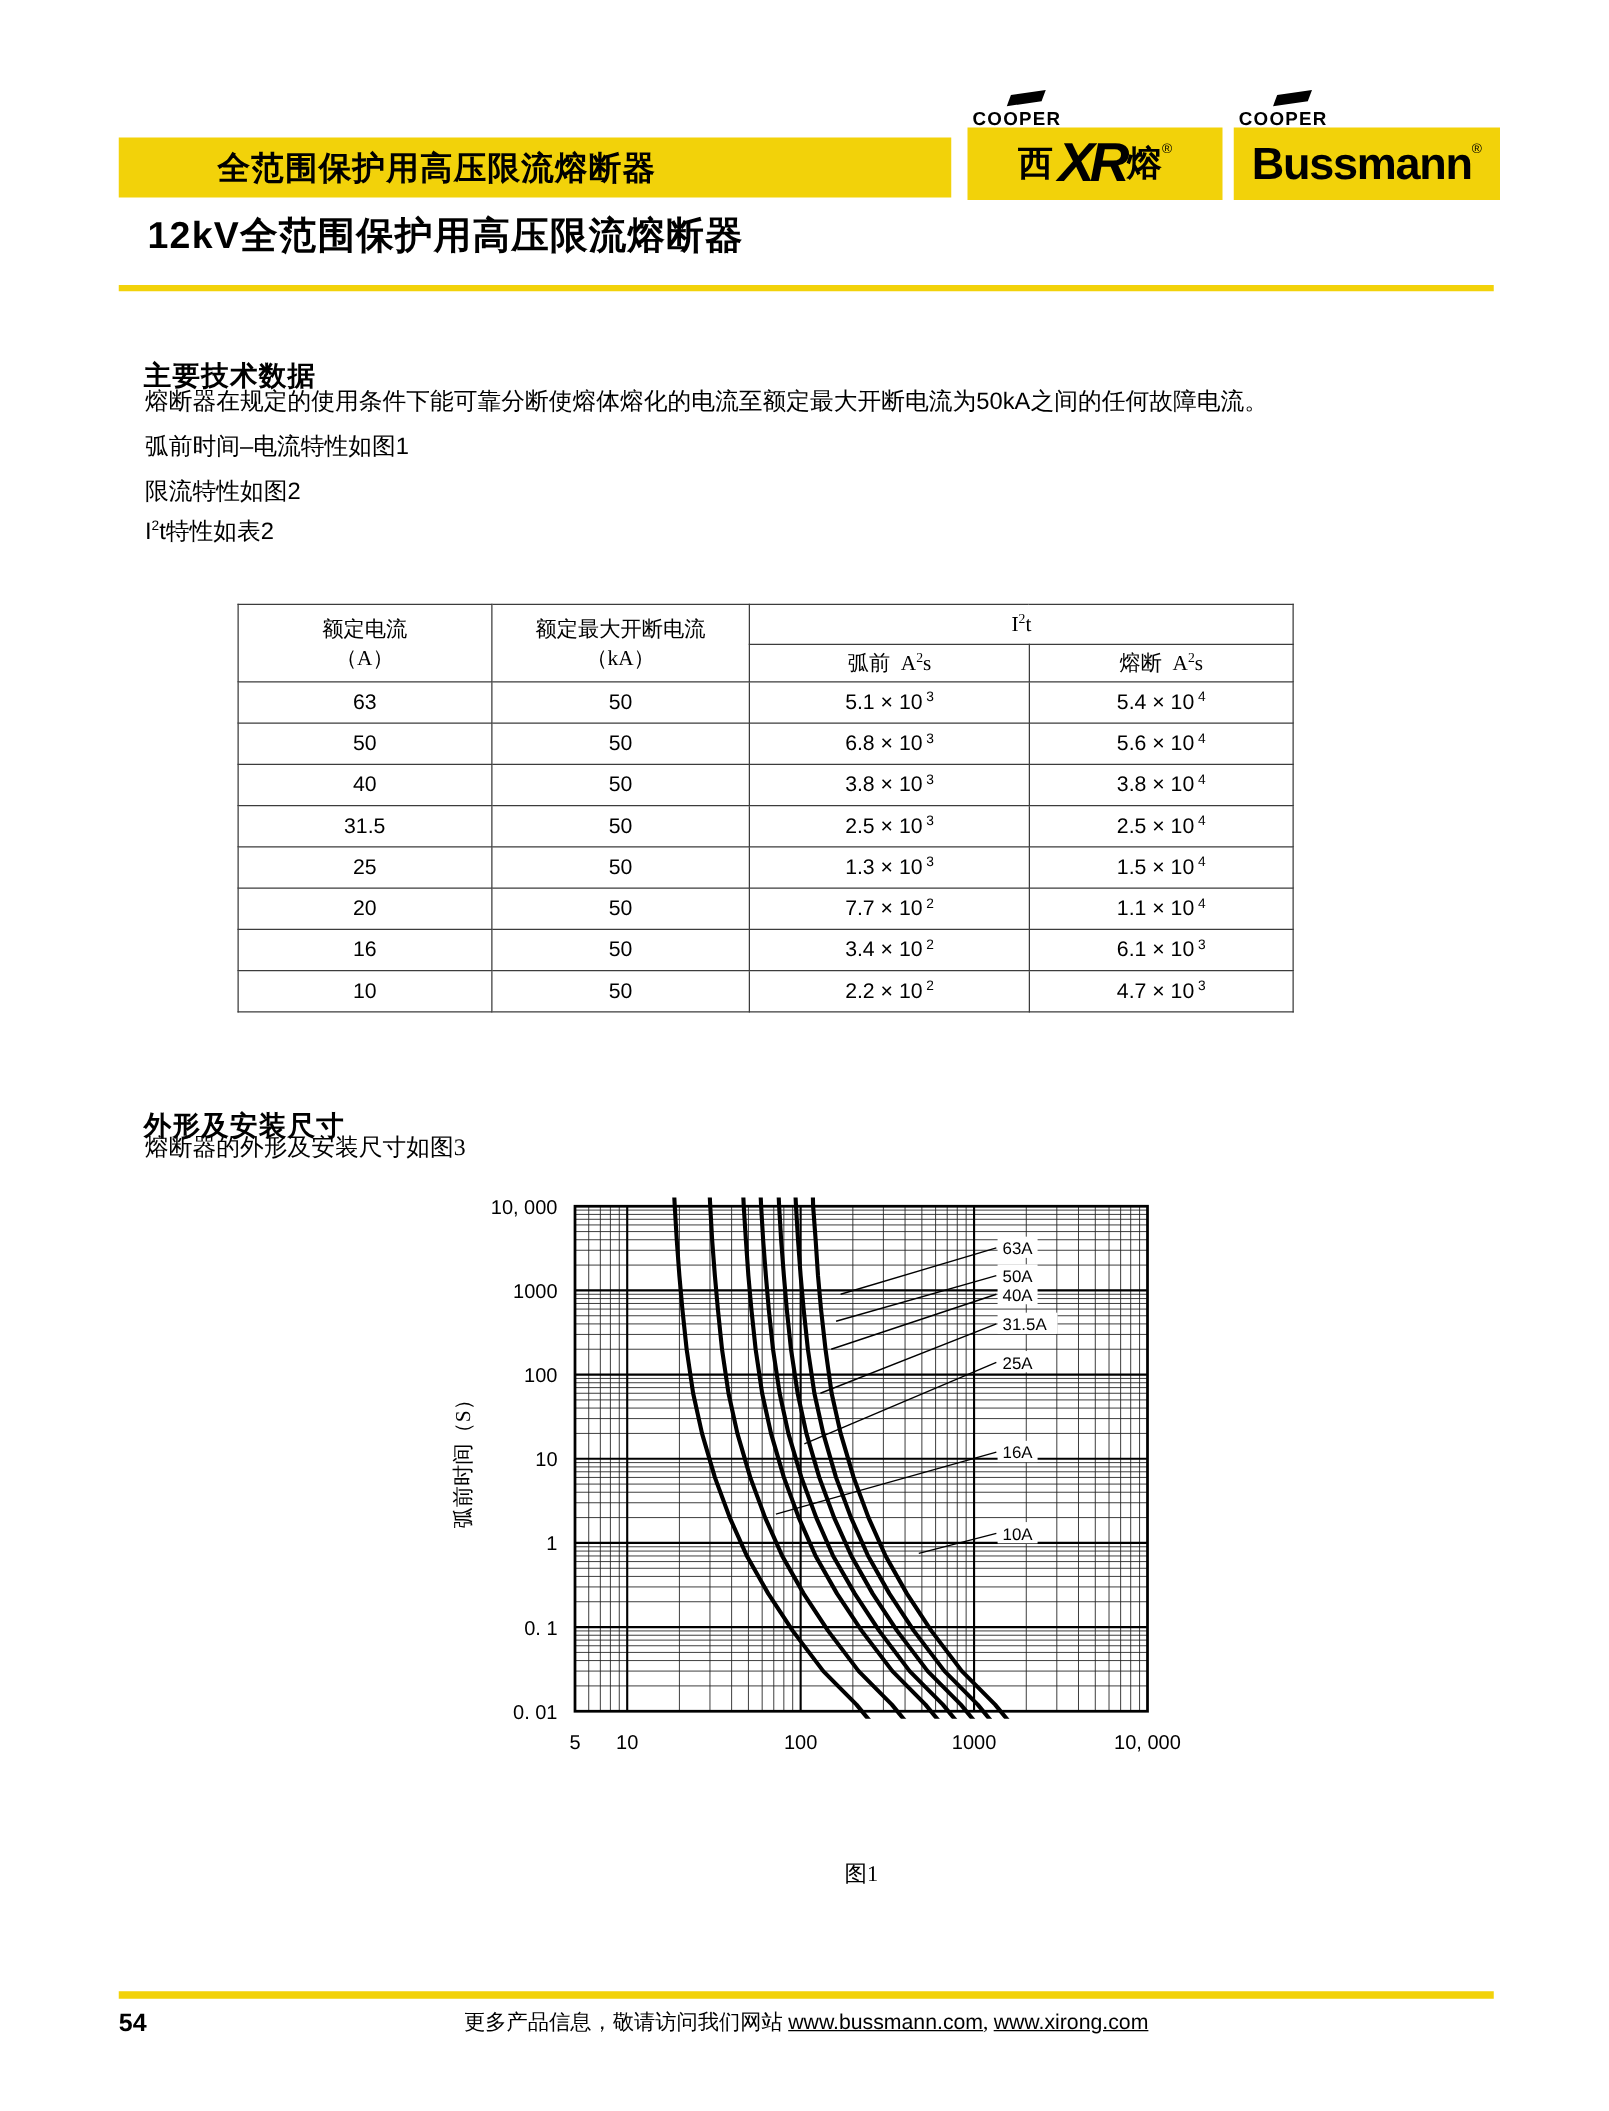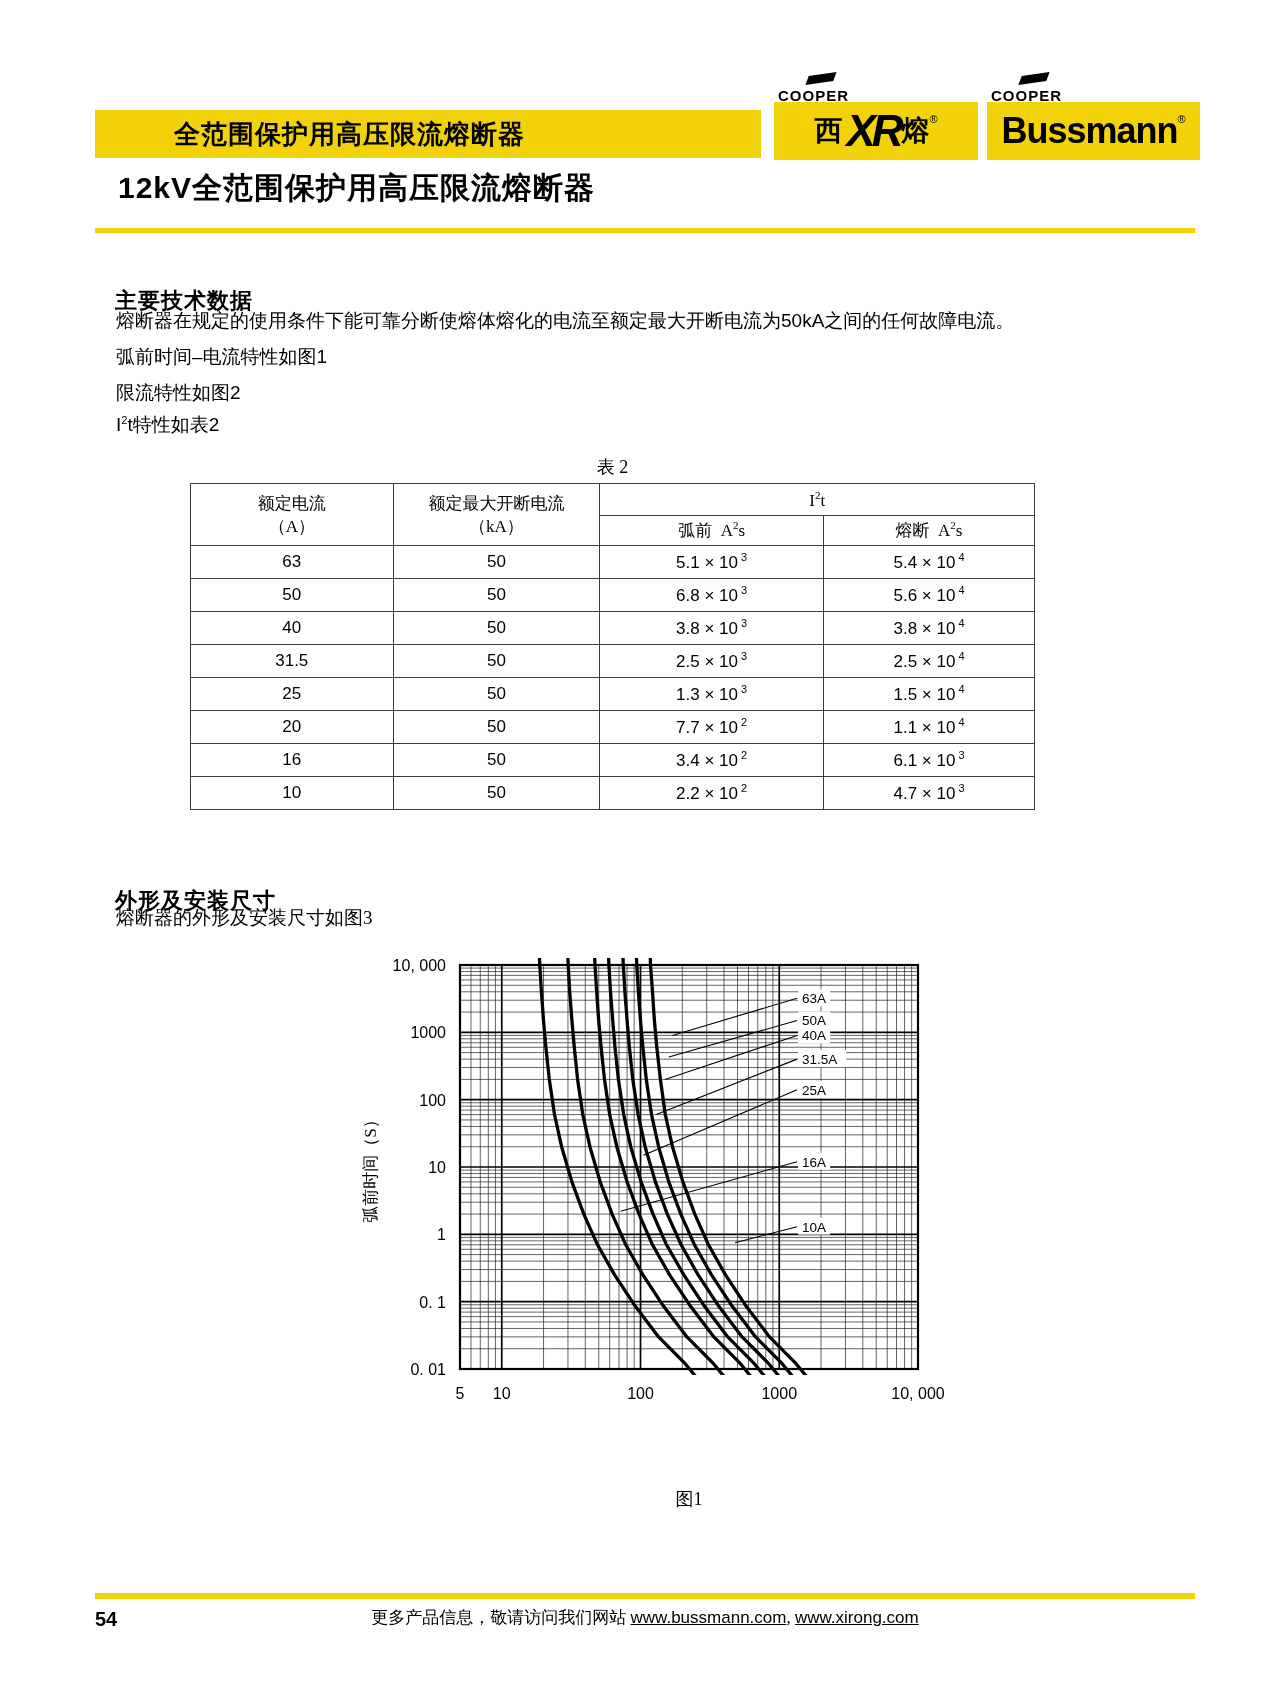--- a/index.html
+++ b/index.html
@@ -99,21 +99,20 @@
     <h1 class="h1-title">12kV全范围保护用高压限流熔断器</h1>
     <div class="rule-yellow"></div>
   </header>
 
   <h2 class="sec-h" style="left:115px; top:262px;">主要技术数据</h2>
   <p class="body-line" style="left:116px; top:308px;">熔断器在规定的使用条件下能可靠分断使熔体熔化的电流至额定最大开断电流为50kA之间的任何故障电流。</p>
   <p class="body-line" style="left:116px; top:344px;">弧前时间–电流特性如图1</p>
   <p class="body-line" style="left:116px; top:380px;">限流特性如图2</p>
   <p class="body-line" style="left:116px; top:412px;"><span>I</span><sup>2</sup><span>t特性如表2</span></p>
 
-  <div class="tbl-caption">表 2</div>
   <table class="i2t">
     <colgroup>
         <col style="width:24%">
         <col style="width:24.5%">
         <col style="width:26.5%">
         <col style="width:25%">
       </colgroup>
     <thead>
       <tr>
         <th rowspan="2" class="th-tall">

